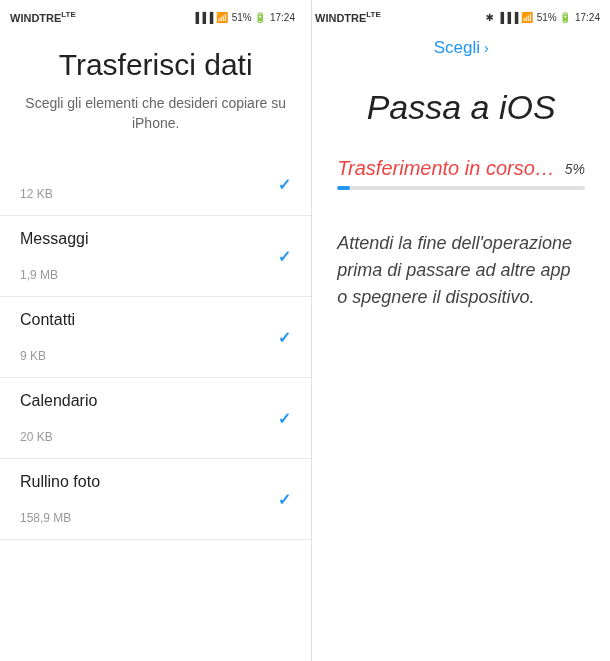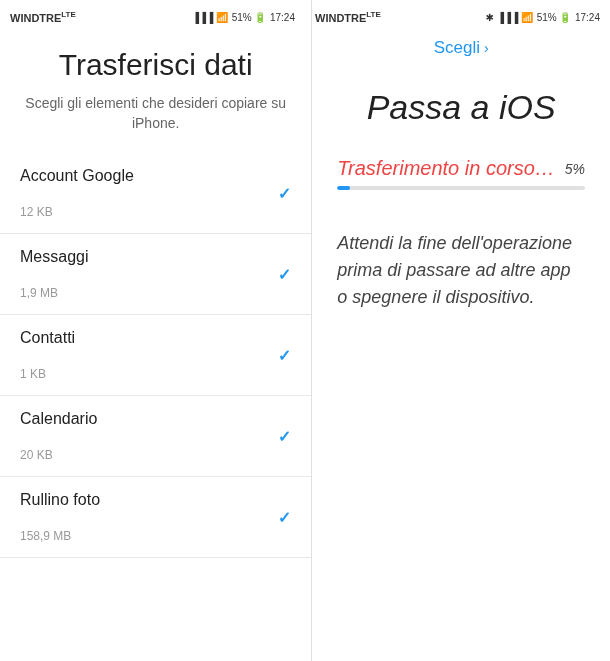--- a/index.html
+++ b/index.html
@@ -201,36 +201,35 @@
 <div class="left-panel">
   <div class="left-header">
     <div class="left-title">Trasferisci dati</div>
     <div class="left-subtitle">Scegli gli elementi che desideri copiare su iPhone.</div>
   </div>
 
   <div class="items-list">
 
   <div class="list-item">
       <div class="list-item-info">
-        <div class="list-item-name">Account Google</div>
         <div class="list-item-size">12 KB</div>
       </div>
       <span class="check-icon">✓</span>
     </div>
       <div class="list-item">
       <div class="list-item-info">
         <div class="list-item-name">Messaggi</div>
         <div class="list-item-size">1,9 MB</div>
       </div>
       <span class="check-icon">✓</span>
     </div>
       <div class="list-item">
       <div class="list-item-info">
         <div class="list-item-name">Contatti</div>
-        <div class="list-item-size">1 KB</div>
+        <div class="list-item-size">9 KB</div>
       </div>
       <span class="check-icon">✓</span>
     </div>
       <div class="list-item">
       <div class="list-item-info">
         <div class="list-item-name">Calendario</div>
         <div class="list-item-size">20 KB</div>
       </div>
       <span class="check-icon">✓</span>
     </div>

